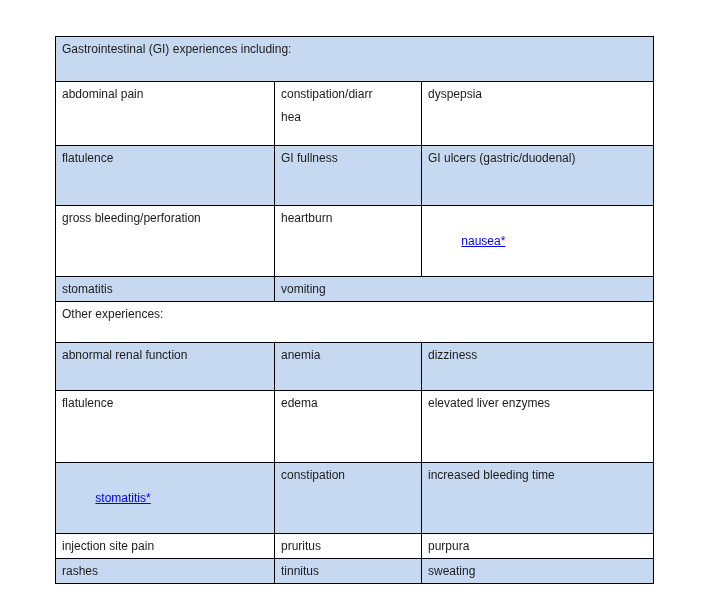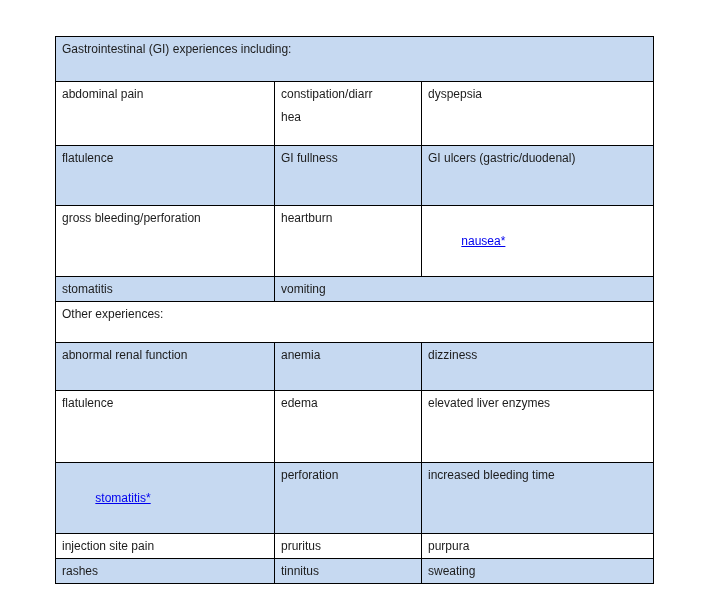--- a/index.html
+++ b/index.html
@@ -91,21 +91,21 @@
       </tr>
       <tr style="height:72px">
         <td>flatulence</td>
         <td>edema</td>
         <td>elevated liver enzymes</td>
       </tr>
       <tr class="band" style="height:71px">
         <td>
           <a class="doc-link">stomatitis*</a>
         </td>
-        <td>perforation</td>
+        <td>constipation</td>
         <td>increased bleeding time</td>
       </tr>
       <tr style="height:25px">
         <td>injection site pain</td>
         <td>pruritus</td>
         <td>purpura</td>
       </tr>
       <tr class="band" style="height:24px">
         <td>rashes</td>
         <td>tinnitus</td>

